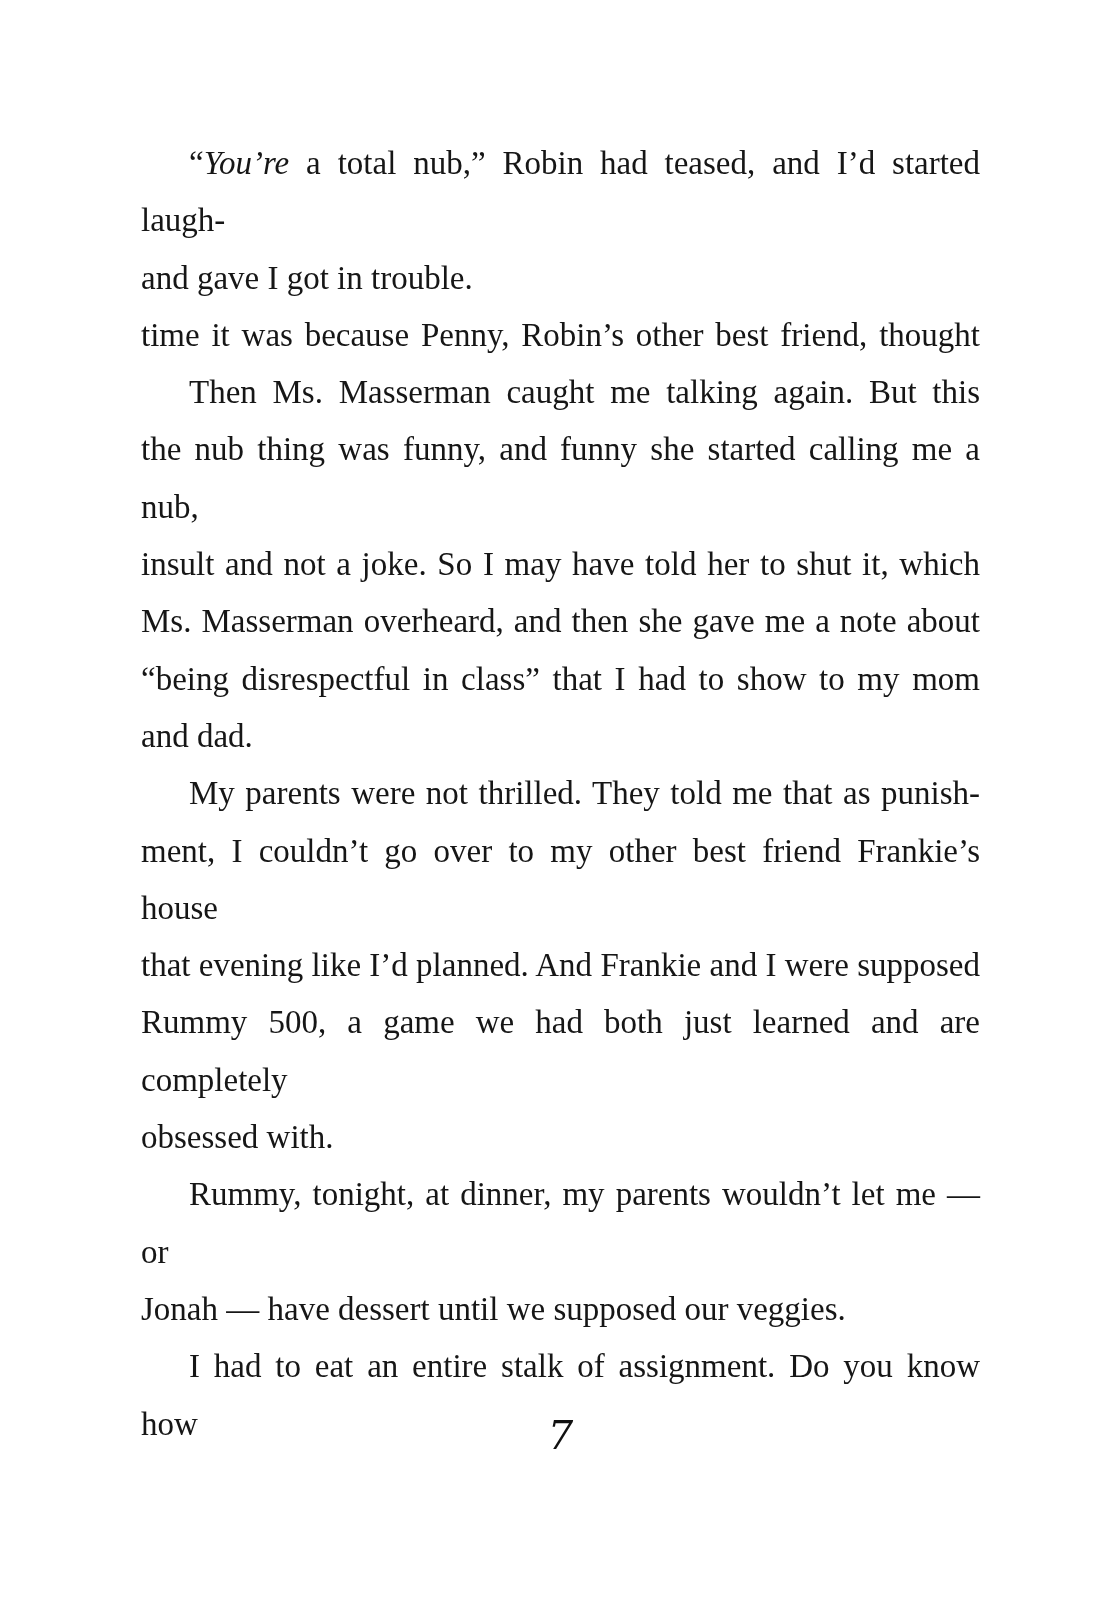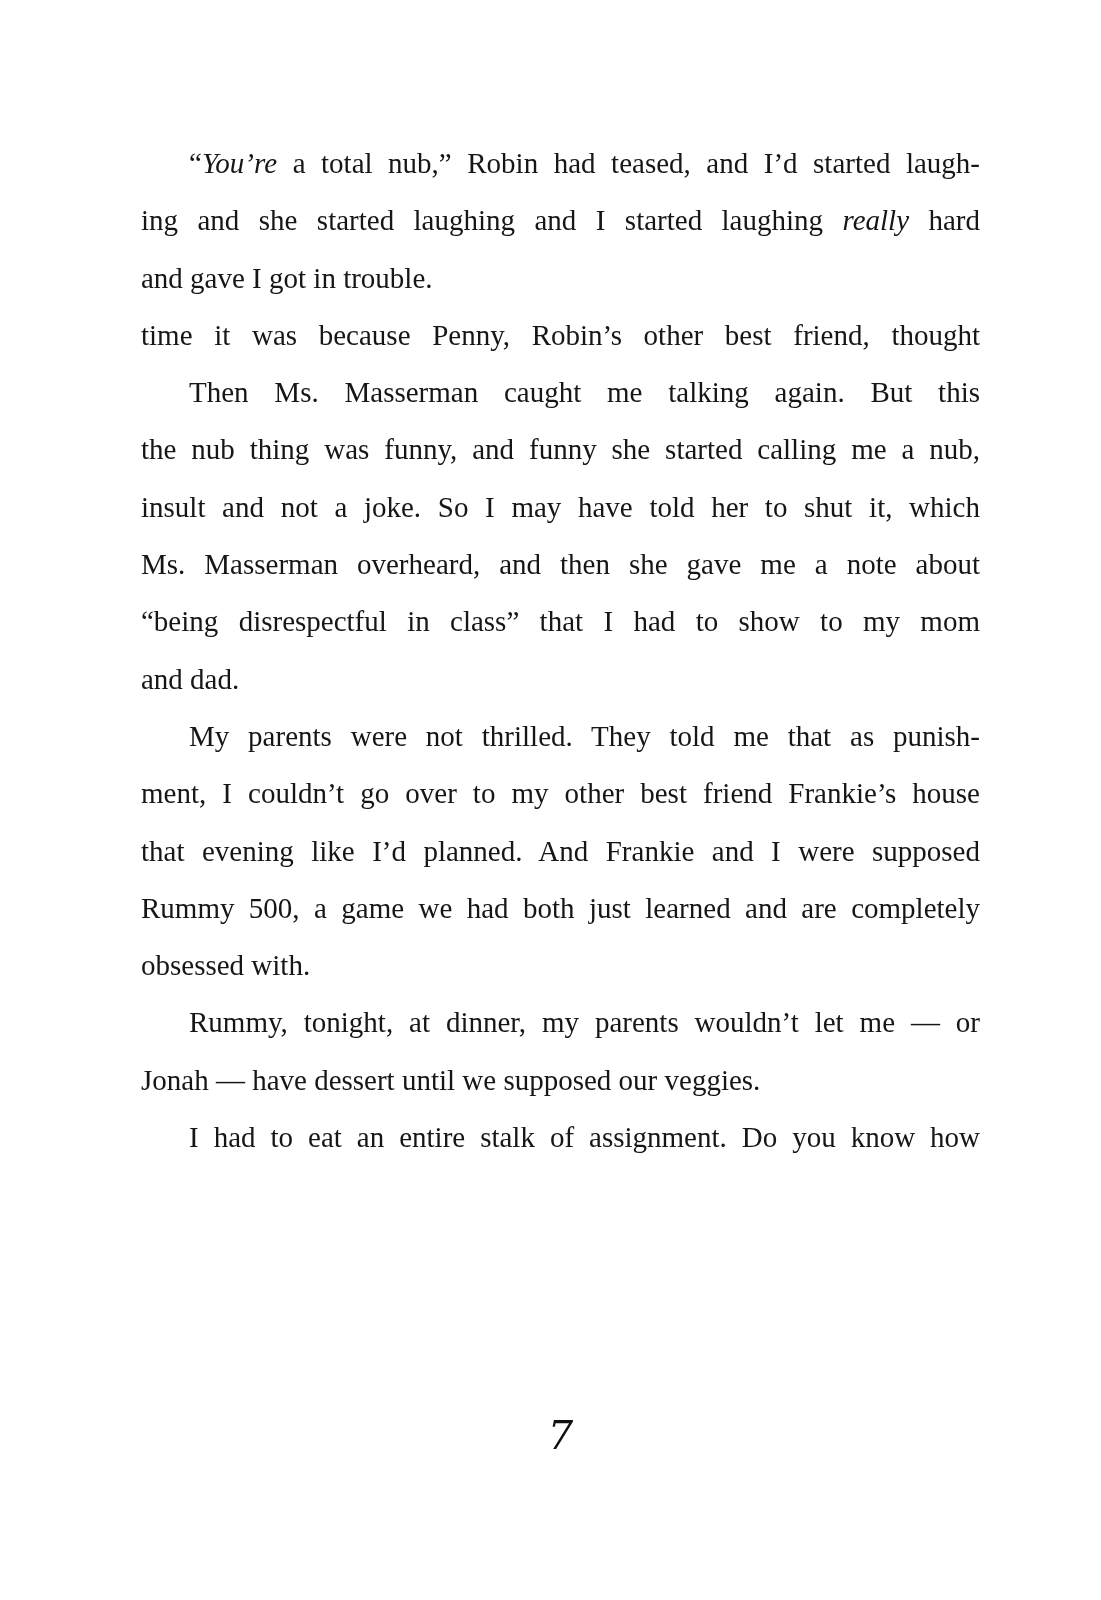--- a/index.html
+++ b/index.html
@@ -24,21 +24,21 @@
     position: absolute;
     left: 141px;
     top: 135px;
     width: 839px;
   }
   .paragraph {
     margin: 0;
     padding: 0;
   }
   .line {
-    font-size: 29px;
+    font-size: 33px;
     line-height: 57.3px;
     text-align: justify;
     text-align-last: justify;
     white-space: normal;
   }
   .line.first {
     text-indent: 48px;
   }
   .line.para-end {
     text-align-last: left;
@@ -59,21 +59,20 @@
     color: #101010;
   }
 </style>
 </head>
 <body>
 
 <div class="book-page">
   <main class="text-block">
       <div class="paragraph">
         <div class="line first"><span>“</span><em>You’re</em><span> a total nub,” Robin had teased, and I’d started laugh-</span></div>
-        <div class="line"><span>ing and she started laughing and I started laughing </span><em>really</em><span> hard</span></div>
         <div class="line para-end"><span>and gave I got in trouble.</span></div>
       </div>
       <div class="paragraph">
         <div class="line"><span>time it was because Penny, Robin’s other best friend, thought</span></div>
         <div class="line first"><span>Then Ms. Masserman caught me talking again. But this</span></div>
         <div class="line"><span>the nub thing was funny, and funny she started calling me a nub,</span></div>
         <div class="line"><span>insult and not a joke. So I may have told her to shut it, which</span></div>
         <div class="line"><span>Ms. Masserman overheard, and then she gave me a note about</span></div>
         <div class="line"><span>“being disrespectful in class” that I had to show to my mom</span></div>
         <div class="line para-end"><span>and dad.</span></div>

